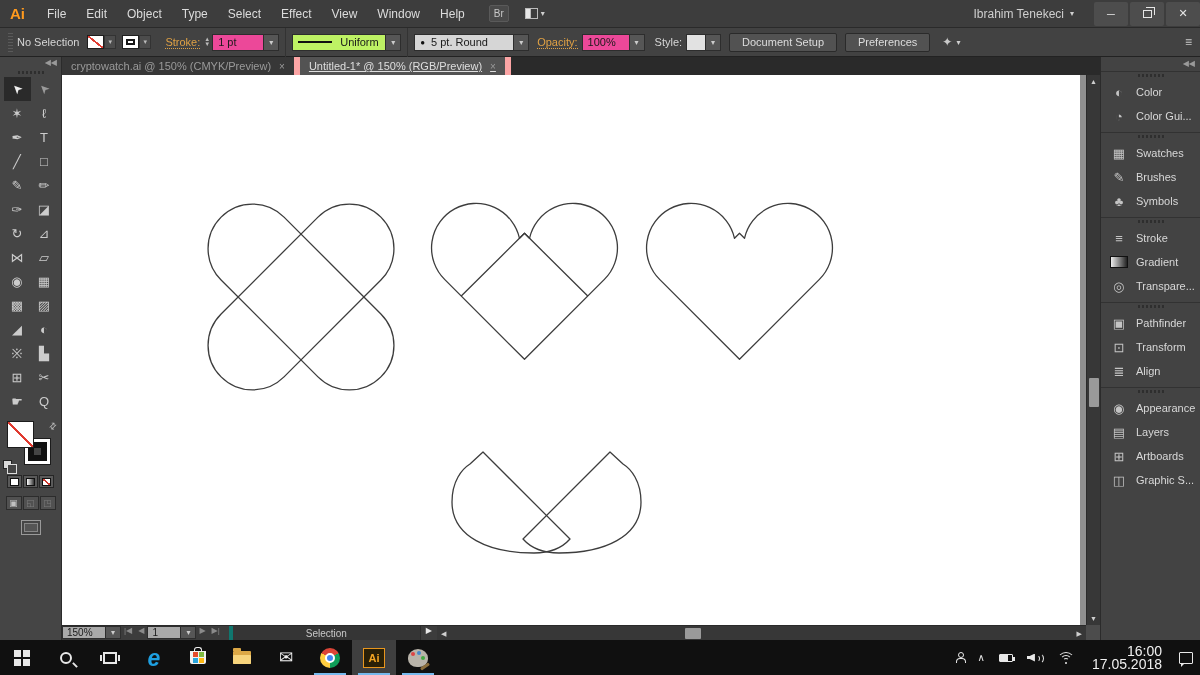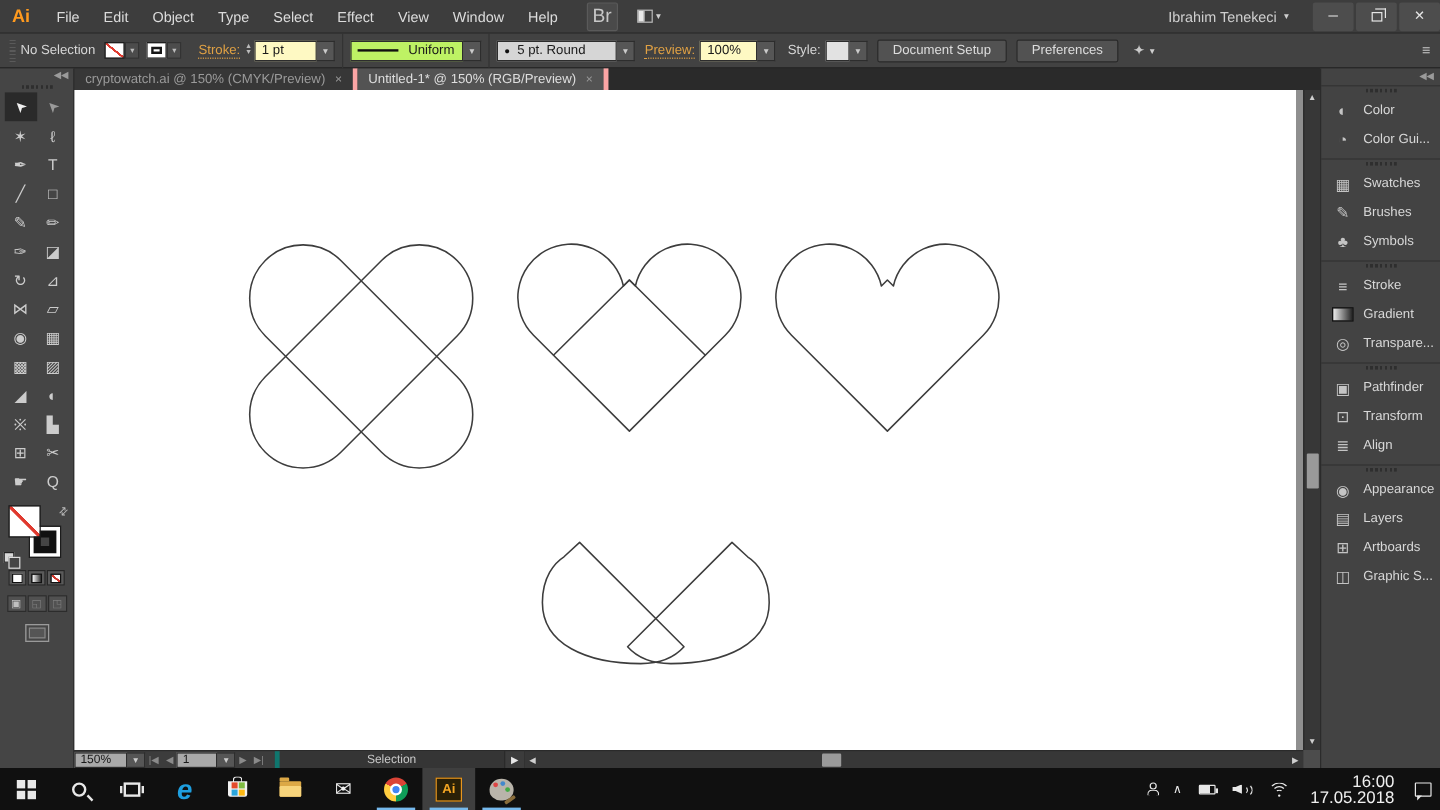--- a/index.html
+++ b/index.html
@@ -4,21 +4,21 @@
 <style>
   * { margin:0; padding:0; box-sizing:border-box; }
   html,body { width:1200px; height:675px; overflow:hidden; background:#1b1b1b;
     font-family:"Liberation Sans", sans-serif; -webkit-font-smoothing:antialiased; }
   
   #menubar { position:absolute; left:0; top:0; width:1200px; height:28px; background:#3d3d3d;
     display:flex; align-items:center; color:#dcdcdc; font-size:12px; border-bottom:1px solid #2a2a2a;}
   #ai-logo { color:#ff9a1e; font-weight:bold; font-size:15px; padding:0 12px 0 10px; }
   .menu-item { padding:0 10px; height:28px; line-height:28px; cursor:default; }
   #bridge-btn { margin-left:14px; background:#4a4a4a; border:1px solid #5a5a5a; border-radius:2px;
-    font-size:16px; color:#c8c8c8; padding:2px 4px; }
+    font-size:10px; color:#c8c8c8; padding:2px 4px; }
   #workspace-btn { margin-left:16px; display:flex; align-items:center; gap:3px; }
   .ws-grid { width:13px; height:11px; border:1px solid #bbb; display:grid;
     grid-template-columns:5px 1fr; }
   .ws-grid i { border-right:1px solid #bbb; background:#e8e8e8; }
   .caret { font-size:8px; color:#cfcfcf; }
   #user-area { margin-left:auto; display:flex; align-items:center; gap:6px; font-size:12px; color:#cfcfcf;}
   #win-controls { display:flex; margin-left:18px; }
   .win-btn { width:34px; height:24px; display:flex; align-items:center; justify-content:center;
     background:#4d4d4d; color:#e6e6e6; font-size:11px; margin-left:2px; border-radius:2px;}
   .restore-glyph { width:9px; height:8px; border:1px solid #e6e6e6; position:relative; }
@@ -34,37 +34,37 @@
   .swatch-pair { display:flex; align-items:center; margin-left:8px; }
   .fill-none { width:17px; height:14px; background:
     linear-gradient(to top right, #fff 45%, #e03a2f 45.5%, #e03a2f 54.5%, #fff 55%);
     border:1px solid #1e1e1e; }
   .stroke-ind { width:17px; height:14px; background:#fff; border:1px solid #1e1e1e;
     box-shadow:inset 0 0 0 3px #fff, inset 0 0 0 5px #161616; }
   .mini-drop { width:12px; height:14px; background:#4c4c4c; border:1px solid #333; color:#bbb;
     font-size:7px; display:flex; align-items:center; justify-content:center; margin-right:6px;}
   .orange-label { color:#e0a144; border-bottom:1px dotted #e0a144; margin:0 4px 0 8px; }
   .stepper { display:flex; flex-direction:column; font-size:6px; color:#bbb; line-height:5px; margin-right:2px;}
-  .field { background:#fef9c3; color:#1a1a1a; border:1px solid #2d2d2d; height:17px;
+  .field { background:#ec4899; color:#1a1a1a; border:1px solid #2d2d2d; height:17px;
     display:flex; align-items:center; padding:0 5px; }
   .drop-btn { width:15px; height:17px; background:#565656; border:1px solid #2d2d2d; border-left:0;
     color:#ccc; font-size:8px; display:flex; align-items:center; justify-content:center;}
   .line-preview { display:inline-block; width:34px; height:2px; background:#111; margin-right:8px;}
   .dot-preview { font-size:8px; margin-right:6px; color:#111;}
   .cb-btn { background:#525252; border:1px solid #2a2a2a; border-radius:2px; color:#ddd;
     padding:2px 12px; margin-left:8px; height:19px; display:flex; align-items:center;}
   #similar-icon { margin-left:12px; color:#c9c9c9; font-size:12px; display:flex; align-items:center; gap:4px;}
   #cb-menu { margin-left:auto; margin-right:8px; color:#c9c9c9; font-size:12px; }
   
   #tabbar { position:absolute; left:62px; top:57px; width:1038px; height:18px; background:#2a2a2a;
     display:flex; font-size:11px; }
   .doc-tab { display:flex; align-items:center; gap:8px; padding:0 9px; height:18px;
-    border-right:4px solid #fca5a5; }
+    border-right:6px solid #fca5a5; }
   .doc-tab.inactive { background:#373737; color:#9a9a9a; }
-  .doc-tab.active { background:#535353; color:#dedede; }
+  .doc-tab.active { background:#535353; color:#dedede;text-decoration:underline; }
   .tab-close { font-size:10px; color:#9a9a9a; }
   
   #toolbar { position:absolute; left:0; top:57px; width:62px; height:583px; background:#454545;
     border-right:1px solid #2b2b2b; }
   #toolbar-collapse { height:12px; color:#9a9a9a; font-size:8px; text-align:right; padding:1px 4px; }
   .drag-dots { width:26px; height:3px; margin:2px auto 3px auto;
     background:repeating-linear-gradient(90deg,#2e2e2e 0 2px,transparent 2px 4px); }
   #tools { display:grid; grid-template-columns:27px 27px; justify-content:center; }
   .tool { width:27px; height:24px; display:flex; align-items:center; justify-content:center;
     color:#cccccc; font-size:13px; position:relative;}
@@ -101,21 +101,21 @@
   #vscroll { position:absolute; left:1086px; top:75px; width:14px; height:550px; background:#373737;
     border-left:1px solid #2a2a2a; }
   .scroll-arrow { position:absolute; color:#cfcfcf; font-size:7px; left:3px; }
   #vthumb { position:absolute; left:2px; top:303px; width:10px; height:29px; background:#9a9a9a; border-radius:1px;}
   #hscroll { position:absolute; left:437px; top:625px; width:649px; height:15px; background:#373737;
     border-top:1px solid #2a2a2a;}
   #hthumb { position:absolute; left:248px; top:2px; width:16px; height:11px; background:#9a9a9a; border-radius:1px;}
   #scroll-corner { position:absolute; left:1086px; top:625px; width:14px; height:15px; background:#4c4c4c; }
   
   #statusbar { position:absolute; left:62px; top:625px; width:375px; height:15px; background:#3c3c3c;
-    display:flex; align-items:center; font-size:10px; color:#bbb; border-top:1px solid #2a2a2a;}
+    display:flex; font-size:10px; color:#bbb; border-top:1px solid #2a2a2a;}
   #statusbar .field { height:13px; font-size:10px; padding:0 4px; min-width:44px; background:#a9a9a9;}
   #statusbar .drop-btn { height:13px; }
   .nav-arrows { color:#8a8a8a; font-size:8px; margin:0 3px; }
   #status-text { flex:1; text-align:center; background:#353535; border-left:4px solid #0f766e;
     border-right:1px solid #2a2a2a; height:15px; line-height:15px; color:#c8c8c8; margin-left:6px;}
   #status-flyout { color:#e8e8e8; font-size:8px; padding:0 5px; }
   
   #dock { position:absolute; left:1100px; top:57px; width:100px; height:583px; background:#434343;
     border-left:1px solid #2b2b2b; color:#d8d8d8; font-size:11px; }
   #dock-collapse { text-align:right; color:#9a9a9a; font-size:8px; padding:2px 5px 0 0; height:14px;}
@@ -251,21 +251,21 @@
     <span class="line-preview"></span>
     <span>Uniform</span>
   </span>
   <span class="drop-btn">▾</span>
   <span class="cb-sep"></span>
   <span class="field" style="min-width:100px; background:#d6d6d6;">
     <span class="dot-preview">●</span>
     <span>5 pt. Round</span>
   </span>
   <span class="drop-btn">▾</span>
-  <span class="orange-label">Preview:</span>
+  <span class="orange-label">Opacity:</span>
   <span class="field" style="min-width:48px">100%</span>
   <span class="drop-btn">▾</span>
   <span style="margin-left:10px">Style:</span>
   <span class="field" style="min-width:20px; background:#e2e2e2; margin-left:4px;"></span>
   <span class="drop-btn">▾</span>
   <span class="cb-btn">Document Setup</span>
   <span class="cb-btn">Preferences</span>
   <span id="similar-icon">
     <span>✦</span>
     <span class="caret">▾</span>

